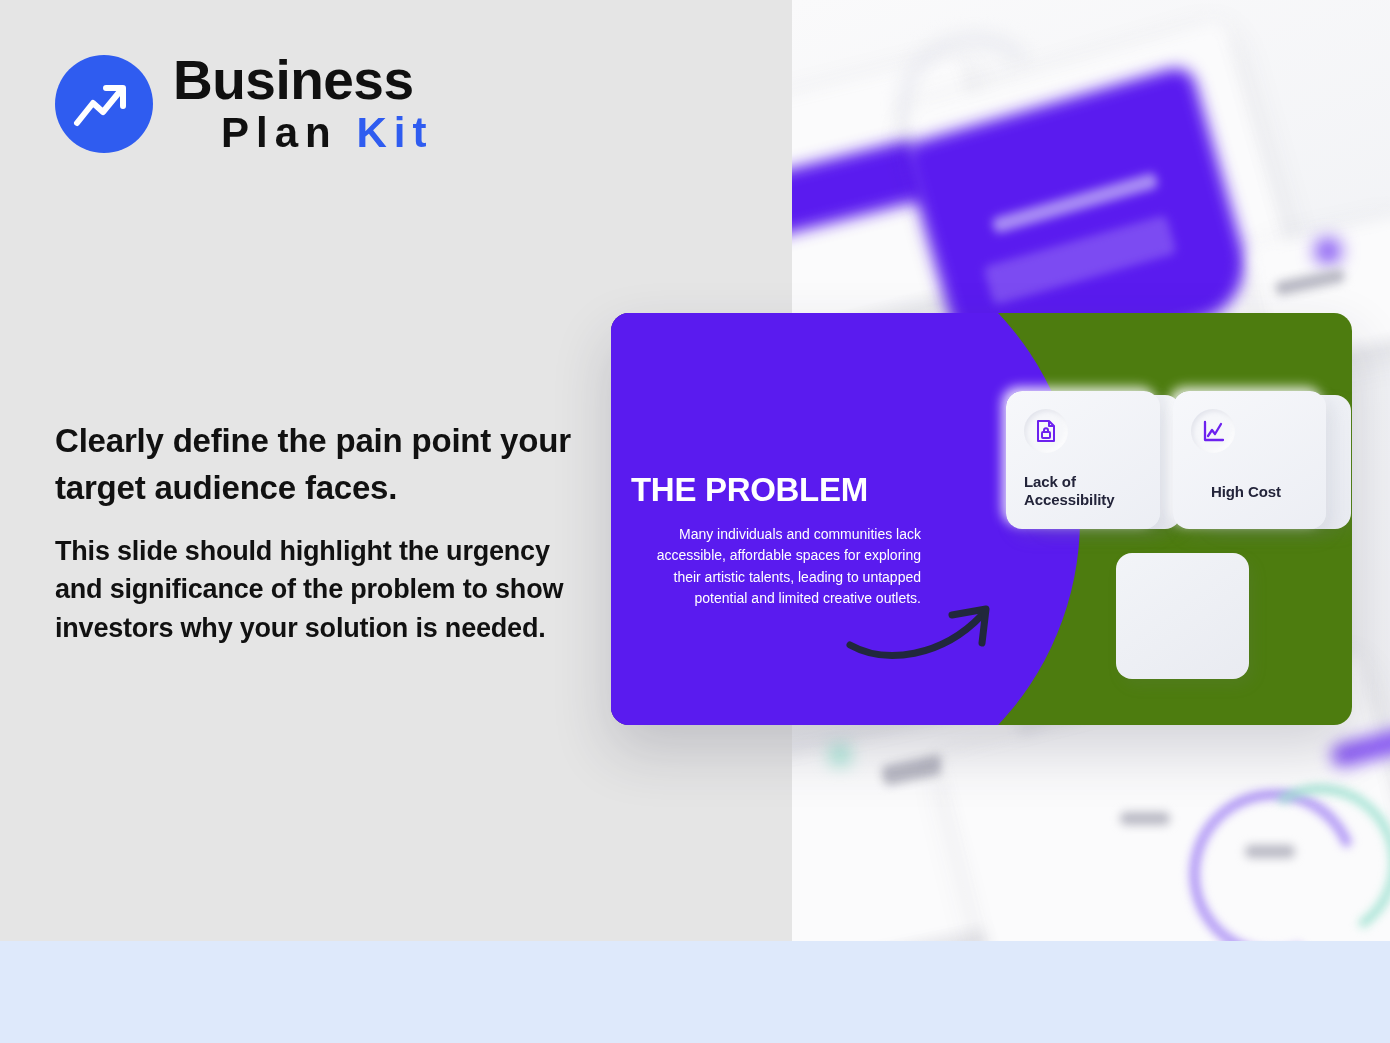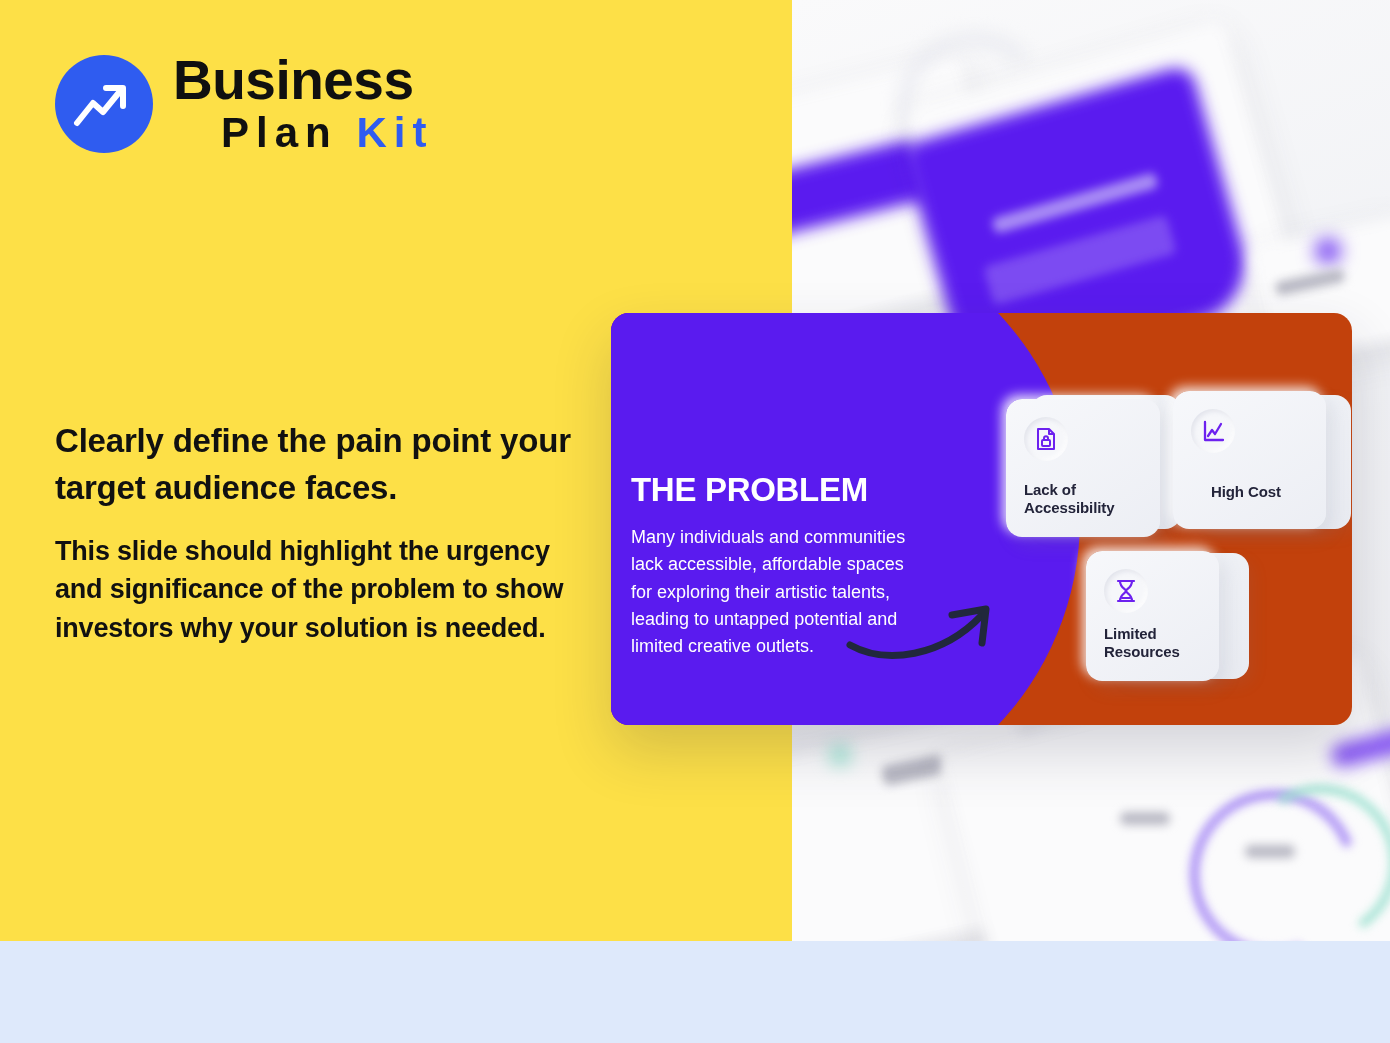--- a/index.html
+++ b/index.html
@@ -22,21 +22,21 @@
     background: #ffffff;
   }
 
   
   #left-panel {
     position: absolute;
     left: 0;
     top: 0;
     width: 792px;
     height: 941px;
-    background: #fde047;
+    background: #e5e5e5;
     z-index: 6;
   }
 
   
   #brand {
     position: absolute;
     left: 55px;
     top: 53px;
     display: flex;
     align-items: center;
@@ -151,21 +151,21 @@
     filter: blur(5px);
   }
 
   
   #slide-preview {
     position: absolute;
     left: 611px;
     top: 313px;
     width: 741px;
     height: 412px;
-    background: #c2410c;
+    background: #4d7c0f;
     border-radius: 18px;
     box-shadow: 0 26px 58px rgba(40,40,70,0.19);
     overflow: hidden;
     z-index: 8;
   }
   #slide-purple-blob {
     position: absolute;
     left: -131px;
     top: -94px;
     width: 600px;
@@ -191,25 +191,26 @@
   }
   #slide-title {
     font-size: 33px;
     font-weight: 700;
     color: #ffffff;
     letter-spacing: -0.3px;
     line-height: 1;
   }
   #slide-body {
     margin-top: 18px;
-    font-size: 18px;
+    font-size: 14px;
     font-weight: 400;
     color: #ffffff;
     line-height: 1.52;
     width: 290px;
+    text-align: right;
   }
   #slide-arrow {
     position: absolute;
     left: 235px;
     top: 280px;
     z-index: 4;
   }
 
   
   .tile {
@@ -244,21 +245,21 @@
   .tile-label {
     position: absolute;
     left: 18px;
     font-size: 15px;
     font-weight: 700;
     color: #23243a;
     line-height: 1.22;
     letter-spacing: -0.1px;
   }
 
-  #tile-accessibility { left: 395px; top: 86px;  width: 154px; height: 138px; }
+  #tile-accessibility { left: 395px; top: 78px;  width: 154px; height: 138px; }
   #tile-highcost     { left: 562px; top: 78px;  width: 153px; height: 138px; }
   #tile-resources    { left: 475px; top: 238px; width: 133px; height: 130px; }
   #tile-resources-ghost { left: 505px; top: 240px; width: 133px; height: 126px; }
   #tile-highcost-ghost  { left: 590px; top: 82px;  width: 150px; height: 134px; }
   #tile-accessibility-ghost { left: 420px; top: 82px; width: 150px; height: 134px; }
 
   #label-accessibility { top: 82px; }
   #label-highcost      { top: 92px; margin-left: 20px; }
   #label-resources     { top: 74px; }
 
@@ -358,27 +359,16 @@
     <div class="tile" id="tile-highcost">
       <div class="tile-icon-well">
         <svg width="23" height="23" viewBox="0 0 23 23" aria-hidden="true">
           <path d="M3 2 V20 H21" fill="none" stroke="#6d21ef" stroke-width="2.3" stroke-linecap="round" stroke-linejoin="round"></path>
           <path d="M6 16 L10 10 L13 14 L19 4" fill="none" stroke="#6d21ef" stroke-width="2.3" stroke-linecap="round" stroke-linejoin="round"></path>
         </svg>
       </div>
       <div class="tile-label" id="label-highcost">High Cost</div>
     </div>
 
-    <div class="tile" id="tile-resources">
-      <div class="tile-icon-well">
-        <svg width="22" height="24" viewBox="0 0 22 24" aria-hidden="true">
-          <path d="M3 2 H19 M3 22 H19" fill="none" stroke="#6d21ef" stroke-width="2.2" stroke-linecap="round"></path>
-          <path d="M5 2 C5 9, 11 10, 11 12 C11 14, 5 15, 5 22" fill="none" stroke="#6d21ef" stroke-width="2.2" stroke-linejoin="round"></path>
-          <path d="M17 2 C17 9, 11 10, 11 12 C11 14, 17 15, 17 22" fill="none" stroke="#6d21ef" stroke-width="2.2" stroke-linejoin="round"></path>
-          <path d="M7 19 H15" fill="none" stroke="#6d21ef" stroke-width="2.2" stroke-linecap="round"></path>
-        </svg>
-      </div>
-      <div class="tile-label" id="label-resources">Limited Resources</div>
-    </div>
   </div>
 
   <div id="bottom-band"></div>
 </div>
 
 </body></html>

